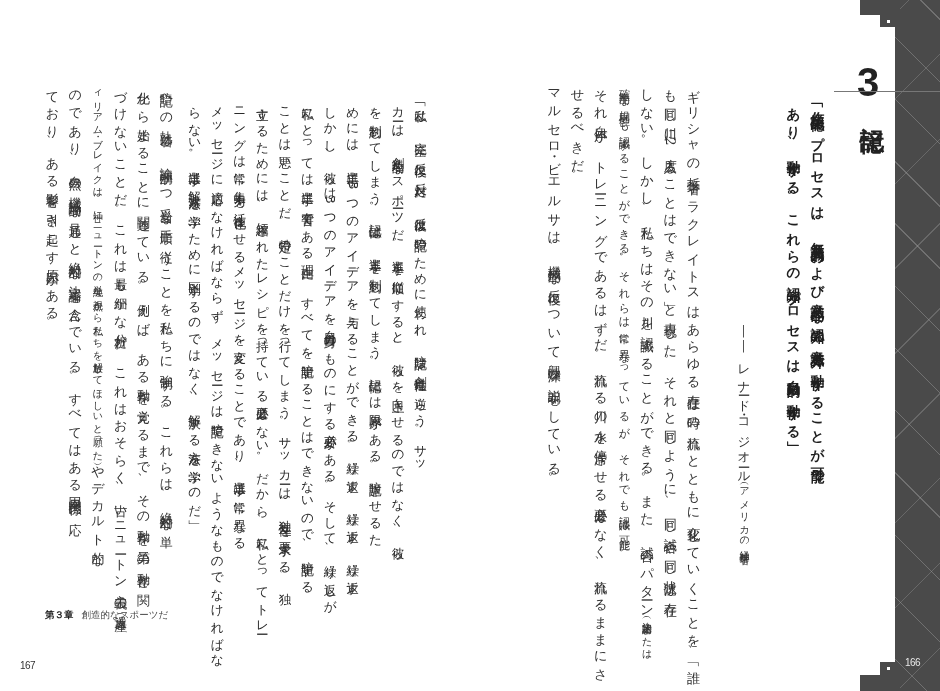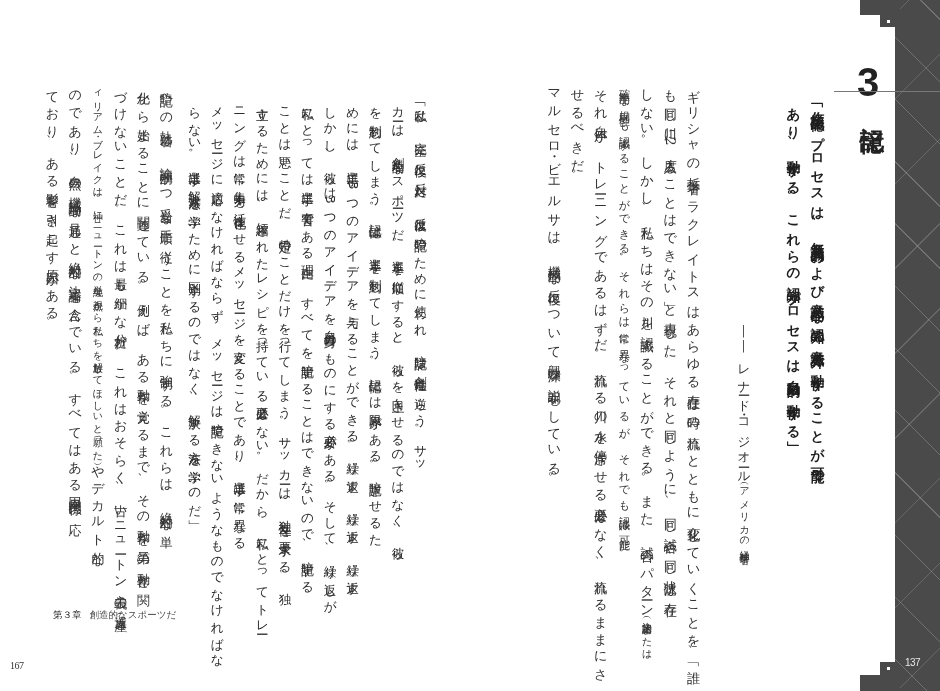--- a/index.html
+++ b/index.html
@@ -58,47 +58,47 @@
     position: absolute; left: 856px; top: 108px;
     writing-mode: vertical-rl; font-family: "DejaVu Sans", sans-serif; font-weight: bold;
     font-size: 24px; letter-spacing: 2px; color: #222;
   }
 
   .page-number-right {
     position: absolute; left: 905px; top: 657px;
     font-family: "Liberation Sans", sans-serif; font-size: 10px; color: #e8e8e8; letter-spacing: -0.5px;
   }
   .page-number-left {
-    position: absolute; left: 10px; top: 660px;
-    font-family: Liberation Serif, serif; font-size: 10px; color: #333; letter-spacing: -0.5px;
+    position: absolute; left: 20px; top: 660px;
+    font-family: Liberation Sans, sans-serif; font-size: 10px; color: #333; letter-spacing: -0.5px;
   }
   .running-footer {
     position: absolute; left: 45px; top: 609px;
     font-family: "DejaVu Sans", sans-serif; font-size: 9.5px; color: #444;
   }
-  .running-footer .chap { font-weight: normal; margin-right: 8px; color: #222; margin-left: 8px; }
+  .running-footer .chap { font-weight: bold; margin-right: 8px; color: #222; }
 </style>
 </head>
 <body>
 
 <div class="spread">
 
   <div class="sidebar-band"></div>
   <div class="sidebar-top-notch"></div>
   <div class="sidebar-top-notch2"></div>
   <div class="pixel-square" style="left:886px; top:19px;"></div>
   <div class="sidebar-bottom-notch"></div>
   <div class="sidebar-bottom-notch2"></div>
   <div class="pixel-square" style="left:886px; top:666px;"></div>
 
   <div class="chapter-number">3</div>
   <div class="chapter-rule"></div>
   <div class="chapter-title">記憶</div>
 
-  <div class="page-number-right">137</div>
+  <div class="page-number-right">166</div>
 
   <div class="vcol epigraph" style="right:110px; top:98px; height:520px;">
     <span class="line">「作業記憶のプロセスは、無意識的および意識的な認知の意識外で動作することが可能で</span>
     <span class="line">あり、動作する。これらの認知プロセスは自動的に動作する」</span>
   </div>
   <div class="vcol attribution" style="left:735px; top:325px;">
     <span>――レナード・コジオール</span><span class="small">（アメリカの神経科学者）</span>
   </div>
 
   <div class="vcol right-body" style="right:235px; top:80px; height:550px;">

